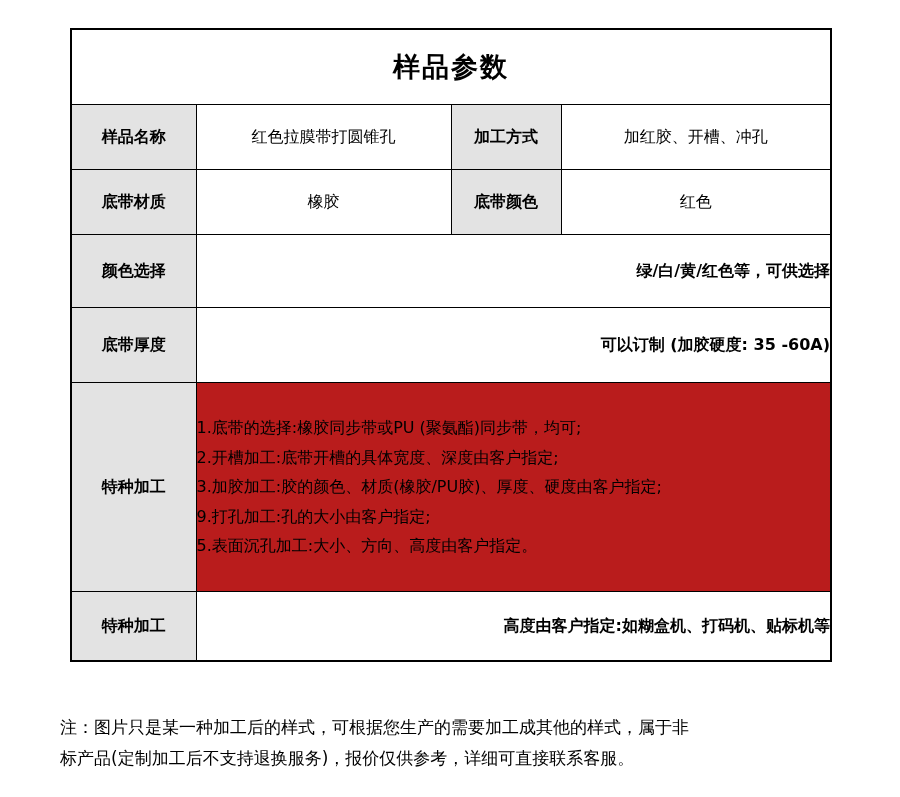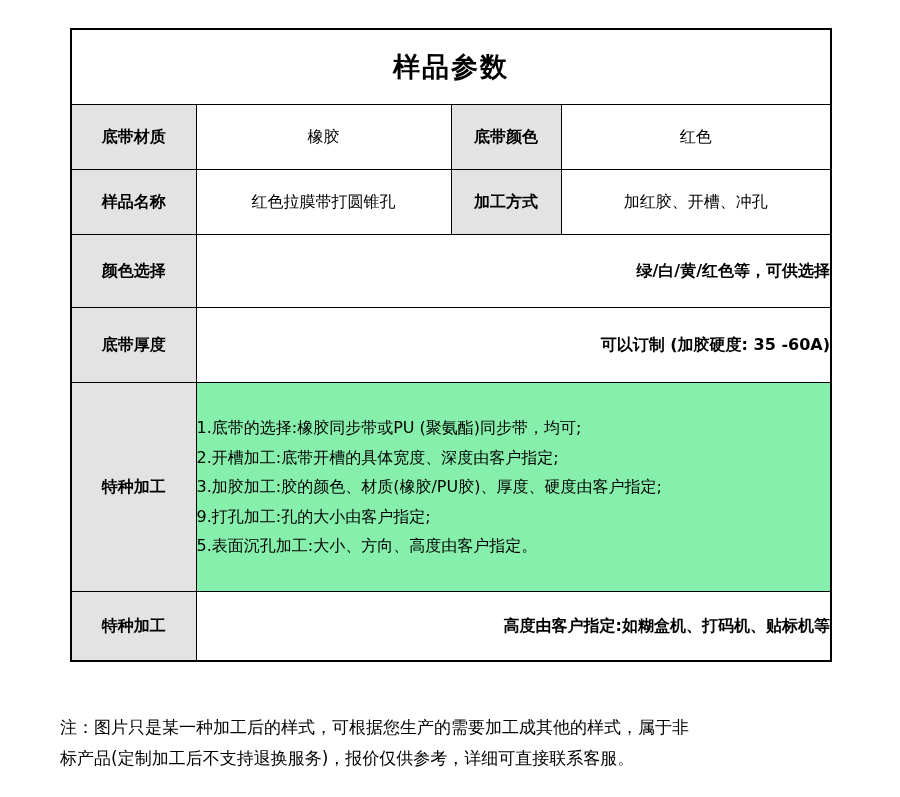--- a/index.html
+++ b/index.html
@@ -62,21 +62,21 @@
   .row-h-2 { height: 64px; }
   .row-h-3 { height: 72px; margin-left: 48px; }
   .row-h-4 { height: 74px; }
   .row-h-5 { height: 208px; }
   .row-h-6 { height: 68px; }
   .multiline {
     text-align: left;
     font-size: 16px;
     line-height: 1.85;
     padding: 8px 18px 8px 18px;
-    background: #86efac;
+    background: #b91c1c;
   }
   .multiline div { white-space: nowrap; }
   .note {
     position: absolute;
     left: 60px;
     top: 712px;
     width: 790px;
     font-size: 17px;
     line-height: 1.85;
     color: #000;
@@ -92,30 +92,30 @@
       <col style="width:125px">
       <col style="width:255px">
       <col style="width:110px">
       <col style="width:270px">
     </colgroup>
     <tbody>
       <tr>
         <td colspan="4" class="title-cell">样品参数</td>
       </tr>
       <tr>
+        <td class="label row-h-1">样品名称</td>
+        <td class="value">红色拉膜带打圆锥孔</td>
+        <td class="label">加工方式</td>
+        <td class="value">加红胶、开槽、冲孔</td>
+      </tr>
+      <tr>
         <td class="label row-h-2">底带材质</td>
         <td class="value">橡胶</td>
         <td class="label">底带颜色</td>
         <td class="value">红色</td>
-      </tr>
-      <tr>
-        <td class="label row-h-1">样品名称</td>
-        <td class="value">红色拉膜带打圆锥孔</td>
-        <td class="label">加工方式</td>
-        <td class="value">加红胶、开槽、冲孔</td>
       </tr>
       <tr>
         <td class="label row-h-3">颜色选择</td>
         <td colspan="3" class="value left">绿/白/黄/红色等，可供选择</td>
       </tr>
       <tr>
         <td class="label row-h-4">底带厚度</td>
         <td colspan="3" class="value left">可以订制 (加胶硬度: 35 -60A)</td>
       </tr>
       <tr>

